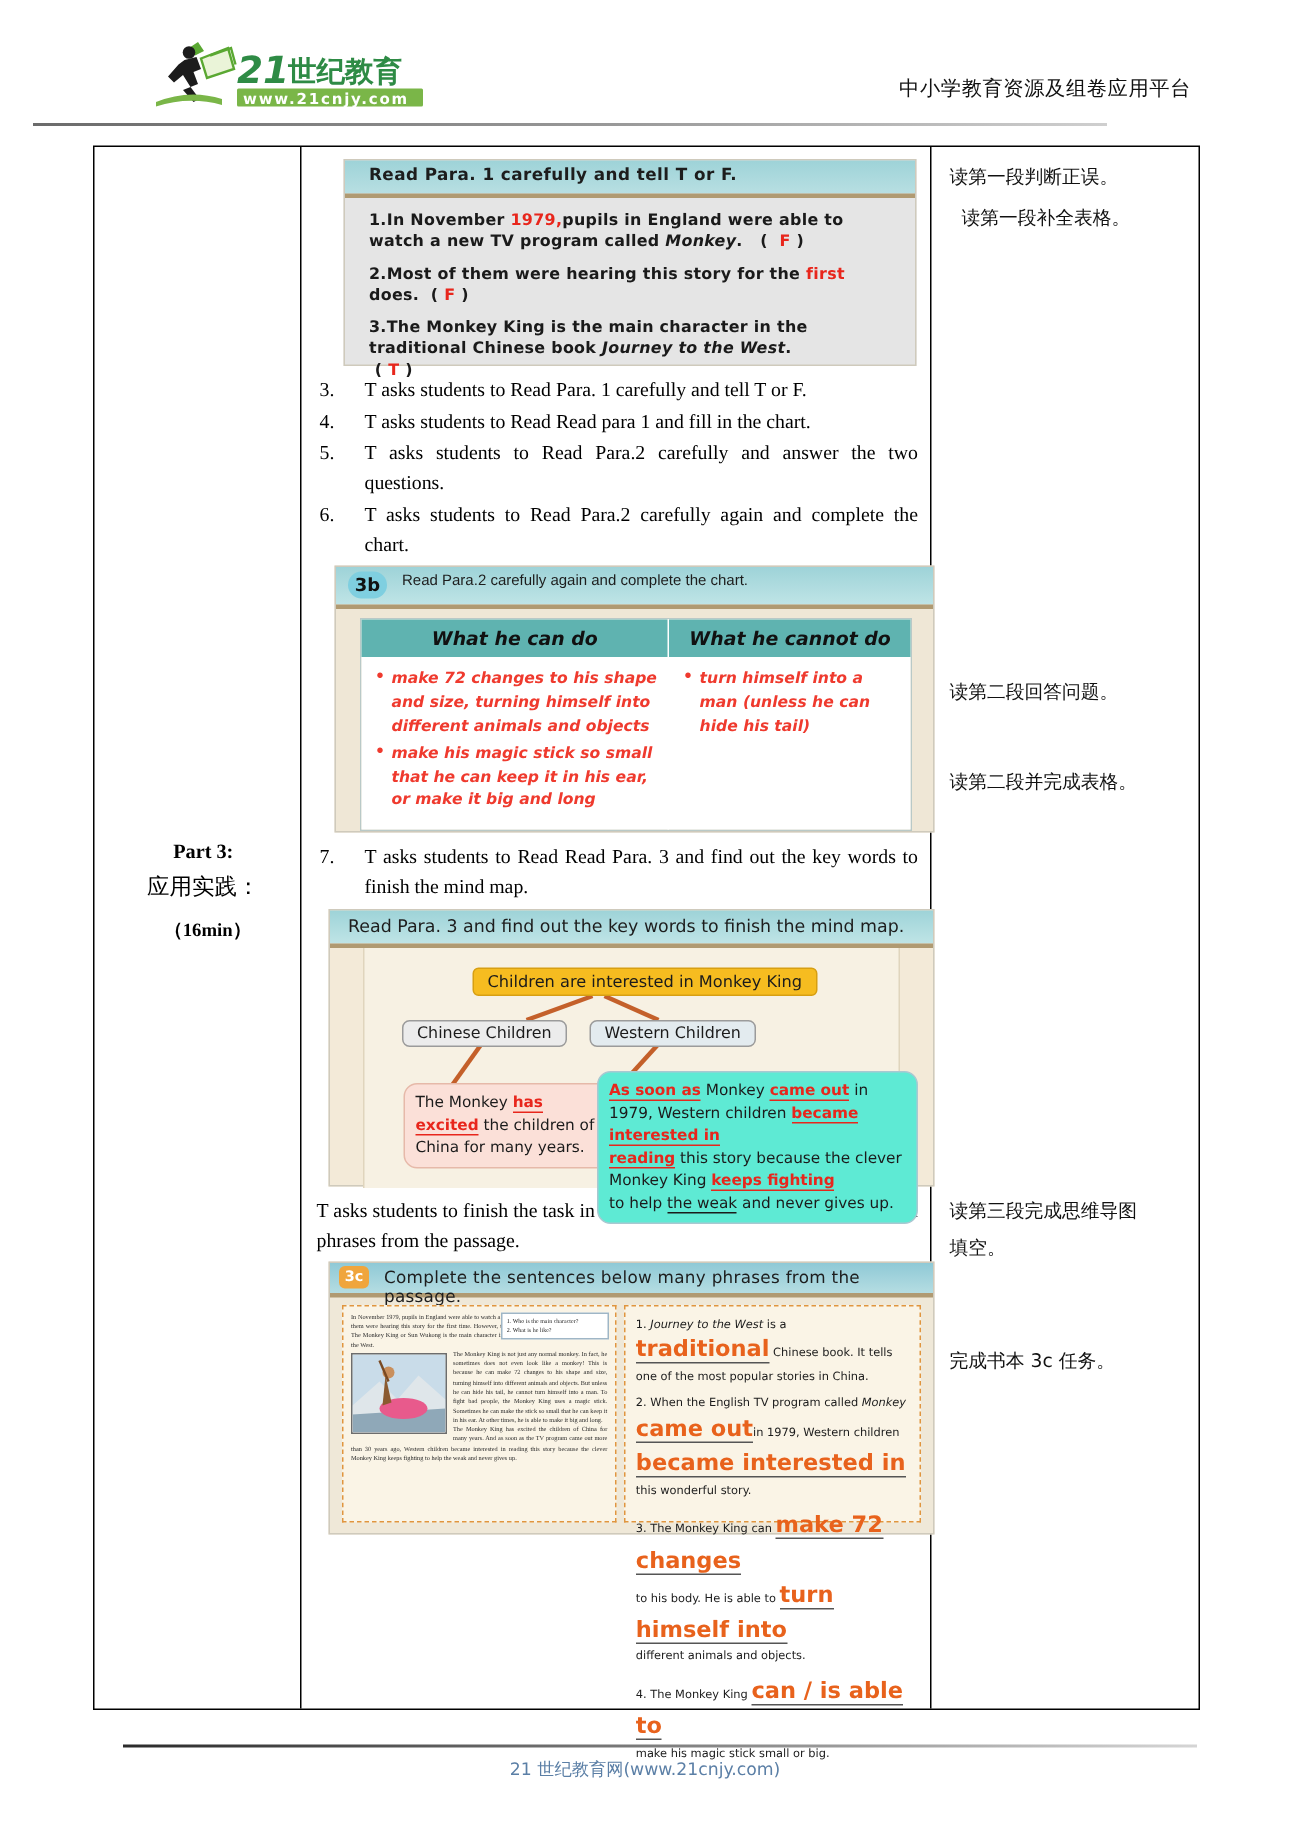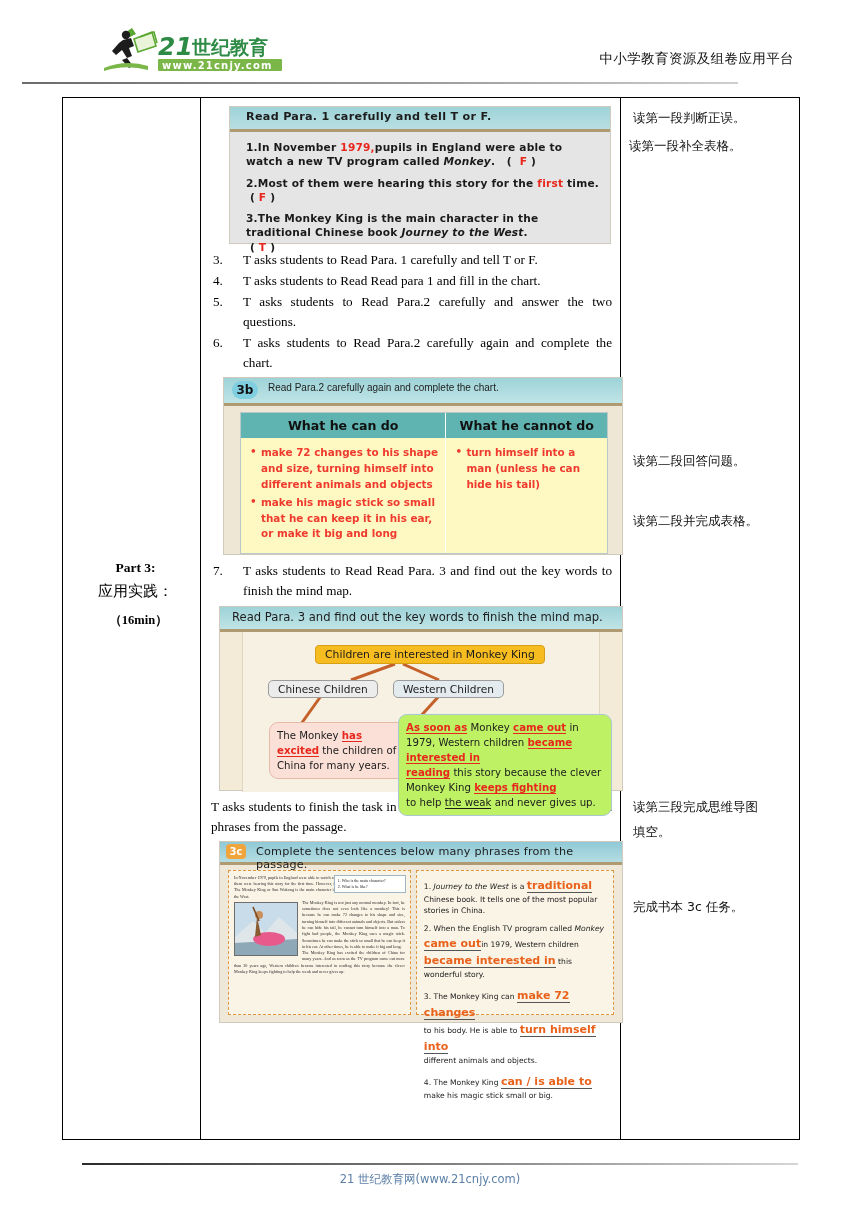--- a/index.html
+++ b/index.html
@@ -58,21 +58,21 @@
       background:#efe7d6;}
   .s2 .bar{height:25px;background:linear-gradient(to bottom,#9ed3d8,#bfe4e6);
       border-bottom:3px solid #b09a72;position:relative;}
   .badge{position:absolute;left:8px;top:3px;width:26px;height:18px;border-radius:9px;
       background:#7fcfe0;color:#111;font-family:"DejaVu Sans",sans-serif;font-weight:bold;
       font-size:12px;text-align:center;line-height:18px;}
   .s2 .bar .t{position:absolute;left:44px;top:4px;font-family:Liberation Sans, sans-serif;
       font-size:10px;color:#1d1d1d;}
   .s2 .wrap{padding:6px 14px 0 16px;}
   .chart{display:flex;border:1px solid #b9c9c7;}
-  .chart .c{background:#fef9c3;}
+  .chart .c{background:#ffffff;font-style:italic;}
   .chart .c1{width:56%;border-right:1px solid #ffffff;}
   .chart .c2{width:44%;}
   .chart .h{background:#5fb3b0;text-align:center;font-family:"DejaVu Sans",sans-serif;
       font-weight:bold;font-size:12.6px;color:#111;padding:5px 0;}
   .chart ul{list-style:none;margin:0;padding:7px 7px 8px 9px;}
   .chart li{position:relative;padding-left:11px;font-family:"DejaVu Sans",sans-serif;
       font-size:10.4px;font-weight:bold;color:#ef3a2e;line-height:1.5;margin-bottom:3px;}
   .chart li:before{content:"•";position:absolute;left:0;top:-1px;}
 
   
@@ -88,21 +88,21 @@
   .nodeA{position:absolute;left:72px;top:13px;background:#f6bc20;border:1px solid #d79f12;
       border-radius:4px;padding:2px 9px;font-family:"DejaVu Sans",sans-serif;
       font-size:10.8px;color:#1b1b1b;}
   .nodeB{position:absolute;background:#ececec;border:1px solid #9b9b9b;border-radius:5px;
       padding:2px 9px;font-family:"DejaVu Sans",sans-serif;font-size:10.6px;color:#1b1b1b;}
   .nodeB.b1{left:25px;top:48px;}
   .nodeB.b2{left:150px;top:48px;background:#e3ebef;}
   .boxPink{position:absolute;left:2px;top:90px;width:145px;background:#fbe0d8;
       border:1px solid #e6b9a9;border-radius:9px;padding:5px 7px;
       font-family:"DejaVu Sans",sans-serif;font-size:10.2px;color:#1b1b1b;line-height:1.5;margin-left:24px;}
-  .boxBlue{position:absolute;left:155px;top:82px;width:198px;background:#bef264;
+  .boxBlue{position:absolute;left:155px;top:82px;width:198px;background:#5eead4;
       border:1px solid #a9c8d1;border-radius:9px;padding:5px 7px;
       font-family:"DejaVu Sans",sans-serif;font-size:10.2px;color:#1b1b1b;line-height:1.48;}
   .fill{color:#e8261c;font-weight:bold;border-bottom:1px solid #e8261c;}
   .fillb{color:#1b1b1b;border-bottom:1px solid #1b1b1b;}
 
   
   .s4{margin:4px 0 0 8px;width:404px;height:182px;border:1px solid #cfcabc;background:#efe8d8;}
   .s4 .bar{height:20px;background:linear-gradient(to bottom,#8fc9d6,#b5dde2);
       border-bottom:3px solid #b09a72;position:relative;}
   .s4 .badge{left:6px;top:2px;width:20px;height:15px;line-height:15px;font-size:9.6px;
@@ -114,21 +114,21 @@
   .pnl.left{width:48%;margin-right:5px;padding:4px 5px;position:relative;}
   .pnl.right{width:52%;padding:6px 7px;}
   .tiny{font-family:"Liberation Serif",serif;font-size:4.2px;line-height:1.5;color:#2a2a2a;
       text-align:justify;}
   .tinybox{position:absolute;right:4px;top:4px;width:64px;background:#fff;
       border:1px solid #9fb6c6;padding:2px 3px;font-size:4px;line-height:1.6;color:#222;}
   .thumb{float:left;width:62px;height:52px;margin:2px 4px 2px 0;border:1px solid #6d6d6d;
       background:linear-gradient(#cfe3ef,#9dbcd0 55%,#e8e8e8);position:relative;overflow:hidden;}
   .sent{font-family:"DejaVu Sans",sans-serif;font-size:7.6px;line-height:1.55;color:#1b1b1b;
       margin-bottom:6px;}
-  .sent .big{font-family:"DejaVu Sans",sans-serif;font-weight:bold;font-size:11px;color:#e8621c;
+  .sent .big{font-family:"DejaVu Sans",sans-serif;font-weight:bold;font-size:15px;color:#e8621c;
       border-bottom:1px solid #555;}
   .sent .it{font-style:italic;}
 
   
   .ftr-rule{position:absolute;left:82px;top:1163px;width:716px;height:2px;
       background:linear-gradient(to right,#2b2b2b,#8f8f8f 60%,#d5d5d5);}
   .ftr-txt{position:absolute;left:0;top:1172px;width:860px;text-align:center;
       font-family:"DejaVu Sans",sans-serif;font-size:11.5px;color:#5b7fa6;}
 </style>
 </head>
@@ -175,21 +175,21 @@
       <div class="slide s1">
         <div class="bar">
           <span>Read Para. 1  carefully and tell T or F.</span>
         </div>
         <div class="body">
           <div class="qa">
             <span>1.</span><span>In November </span><span class="r">1979,</span><span>pupils in England were able to watch a new TV program called </span><span class="it">Monkey</span><span>.</span>
             &nbsp;&nbsp;(&nbsp;&nbsp;<span class="r">F</span>&nbsp;)
           </div>
           <div class="qa sp">
-            <span class="">2.</span><span>Most of them were hearing this story for the </span><span class="r">first</span><span> time.</span>
+            <span class="">2.</span><span>Most of them were hearing this story for the </span><span class="r">first</span><span> does.</span>
             &nbsp;(&nbsp;<span class="r">F</span>&nbsp;)
           </div>
           <div class="qa">
             <span>3.</span><span>The Monkey King is the main character in the traditional Chinese book </span><span class="it">Journey to the West</span><span>.</span><br>
             &nbsp;(&nbsp;<span class="r">T</span>&nbsp;)
           </div>
         </div>
       </div>
 
       <ol class="steps">
@@ -299,21 +299,21 @@
               <span>The Monkey King </span><span class="big">can / is able to</span><br><span> make his magic stick small or big.</span>
             </div>
           </div>
         </div>
       </div>
 
     </div>
 
     <div class="col-r">
       <div class="note abs" style="top:8px;left:12px;">读第一段判断正误。</div>
-      <div class="note abs" style="top:36px;left:8px;">读第一段补全表格。</div>
+      <div class="note abs" style="top:36px;left:20px;font-family:Liberation Serif, serif;">读第一段补全表格。</div>
       <div class="note abs" style="top:351px;left:12px;">读第二段回答问题。</div>
       <div class="note abs" style="top:411px;left:12px;">读第二段并完成表格。</div>
       <div class="note abs" style="top:697px;left:12px;">读第三段完成思维导图</div>
       <div class="note abs" style="top:722px;left:12px;">填空。</div>
       <div class="note abs" style="top:797px;left:12px;">完成书本 3c 任务。</div>
     </div>
 
   </div>
 
   <div class="ftr-rule"></div>

